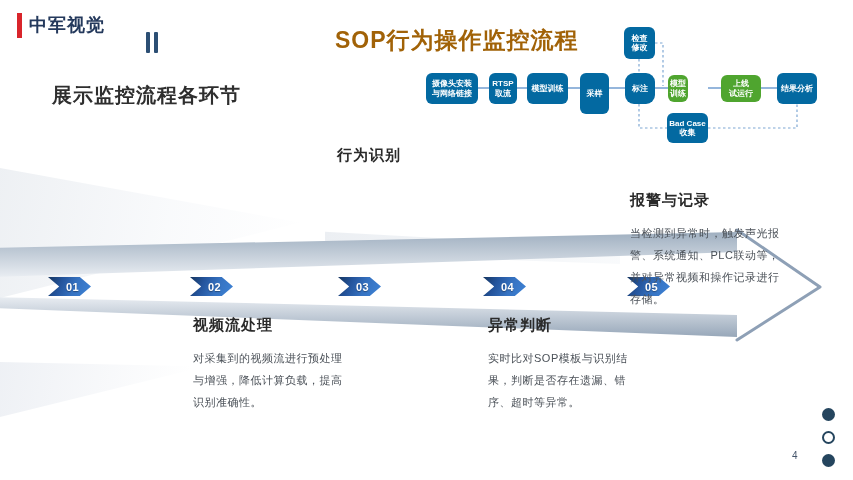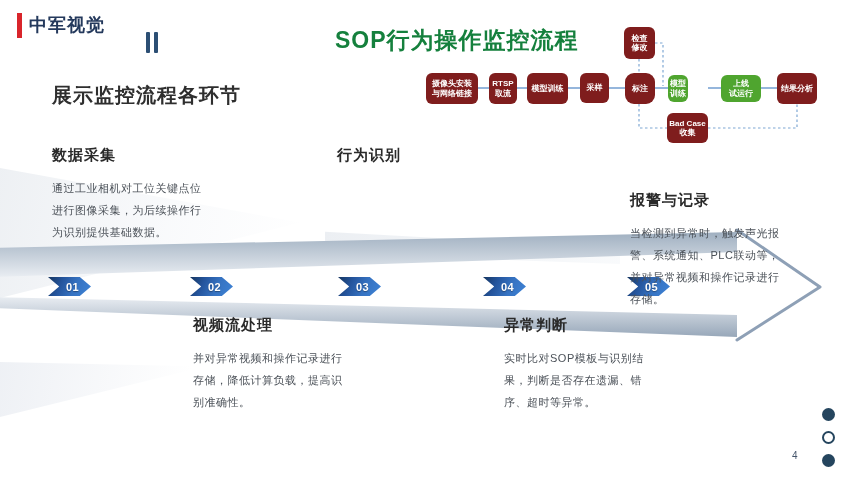--- a/index.html
+++ b/index.html
@@ -18,35 +18,35 @@
     clip-path:polygon(0 15%, 100% 58%, 100% 100%, 0 72%); }
   .wedge3{ left:0; top:362px; width:205px; height:55px; opacity:.85;
     background:linear-gradient(100deg,#ebeef3 0%, #ffffff 90%);
     clip-path:polygon(0 0, 100% 8%, 0 100%); }
   
   .logo-bar{ position:absolute; left:17px; top:13px; width:5px; height:25px; background:#D9252B; }
   .logo-text{ position:absolute; left:29px; top:13px; font-size:18px; font-weight:bold; color:#24395C; letter-spacing:1px; }
   .double-bar{ position:absolute; left:146px; top:32px; width:13px; height:21px; }
   .double-bar i{ position:absolute; top:0; width:4px; height:21px; background:#2C4F74; border-radius:1px; }
   .double-bar i:first-child{ left:0; } .double-bar i:last-child{ left:8px; }
-  .title{ position:absolute; left:335px; top:25px; font-size:23px; font-weight:bold; color:#15803d; letter-spacing:1px; }
+  .title{ position:absolute; left:335px; top:25px; font-size:23px; font-weight:bold; color:#a16207; letter-spacing:1px; }
   .subtitle{ position:absolute; left:52px; top:82px; font-size:20px; font-weight:bold; color:#2E2E2E; letter-spacing:1px; }
   
   .flowchart{ position:absolute; left:420px; top:20px; width:433px; height:130px; }
   .flowchart svg{ position:absolute; left:0; top:0; }
   .node{
-    position:absolute; background:#7f1d1d; border-radius:6px; color:#fff;
+    position:absolute; background:#0369a1; border-radius:6px; color:#fff;
     display:flex; align-items:center; justify-content:center; text-align:center;
     font-size:8px; line-height:9.5px; font-weight:600; white-space:pre-line;
   }
   .node.green{ background:#4FA52F; }
   .n0{ left:6px;   top:53px; width:52px; height:31px;text-align:right; }
   .n1{ left:69px;  top:53px; width:28px; height:31px; }
   .n2{ left:107px; top:53px; width:41px; height:31px; }
-  .n3{ left:160px; top:53px; width:29px; height:30px; }
+  .n3{ left:160px; top:53px; width:29px; height:41px; }
   .n4{ left:205px; top:53px; width:30px; height:31px;border-radius:9px; }
   .n5{ left:248px; top:55px; width:20px; height:27px;font-family:Liberation Mono, monospace; }
   .n6{ left:301px; top:55px; width:40px; height:27px; }
   .n7{ left:357px; top:53px; width:40px; height:31px; }
   .n8{ left:204px; top:7px;  width:31px; height:32px; }
   .n9{ left:247px; top:93px; width:41px; height:30px; }
   
   .big-arrow{ position:absolute; left:0; top:225px; }
   
   .marker{
@@ -58,21 +58,21 @@
     text-shadow:0 1px 1px rgba(0,0,0,.35);
   }
   .m1{ left:48px; } .m2{ left:190px; } .m3{ left:338px; } .m4{ left:483px; } .m5{ left:627px; }
   
   .step{ position:absolute; }
   .step h3{ font-size:15px; font-weight:bold; color:#2A2A2A; letter-spacing:1px; }
   .step p{ margin-top:12px; width:156px; font-size:11px; line-height:22px; color:#4B5158; letter-spacing:.5px; }
   .s1{ left:52px;  top:146px; }
   .s2{ left:193px; top:316px; }
   .s3{ left:337px; top:146px; }
-  .s4{ left:488px; top:316px;margin-left:16px; }
+  .s4{ left:488px; top:316px; }
   .s5{ left:630px; top:191px; }
   
   .page-number{ position:absolute; left:792px; top:450px; font-size:10px; color:#44546A; }
   .nav-dots{ position:absolute; left:822px; top:408px; width:14px; }
   .nav-dot{ width:13px; height:13px; border-radius:50%; background:#25455E; margin-bottom:10px; cursor:pointer; }
   .nav-dot.outline{ background:#fff; border:2px solid #25455E; }
 </style>
 </head>
 <body>
 
@@ -145,27 +145,23 @@
     <div class="node n9">Bad Case
 收集</div>
   </div>
 
   <div class="marker m1">01</div>
   <div class="marker m2">02</div>
   <div class="marker m3">03</div>
   <div class="marker m4">04</div>
   <div class="marker m5">05</div>
 
-  <div class="step s1">
-    <h3>数据采集</h3>
-    <p>通过工业相机对工位关键点位进行图像采集，为后续操作行为识别提供基础数据。</p>
-  </div>
   <div class="step s2">
     <h3>视频流处理</h3>
-    <p>并对异常视频和操作记录进行存储，降低计算负载，提高识别准确性。</p>
+    <p>对采集到的视频流进行预处理与增强，降低计算负载，提高识别准确性。</p>
   </div>
   <div class="step s3">
     <h3>行为识别</h3>
   </div>
   <div class="step s4">
     <h3>异常判断</h3>
     <p>实时比对SOP模板与识别结果，判断是否存在遗漏、错序、超时等异常。</p>
   </div>
   <div class="step s5">
     <h3>报警与记录</h3>

